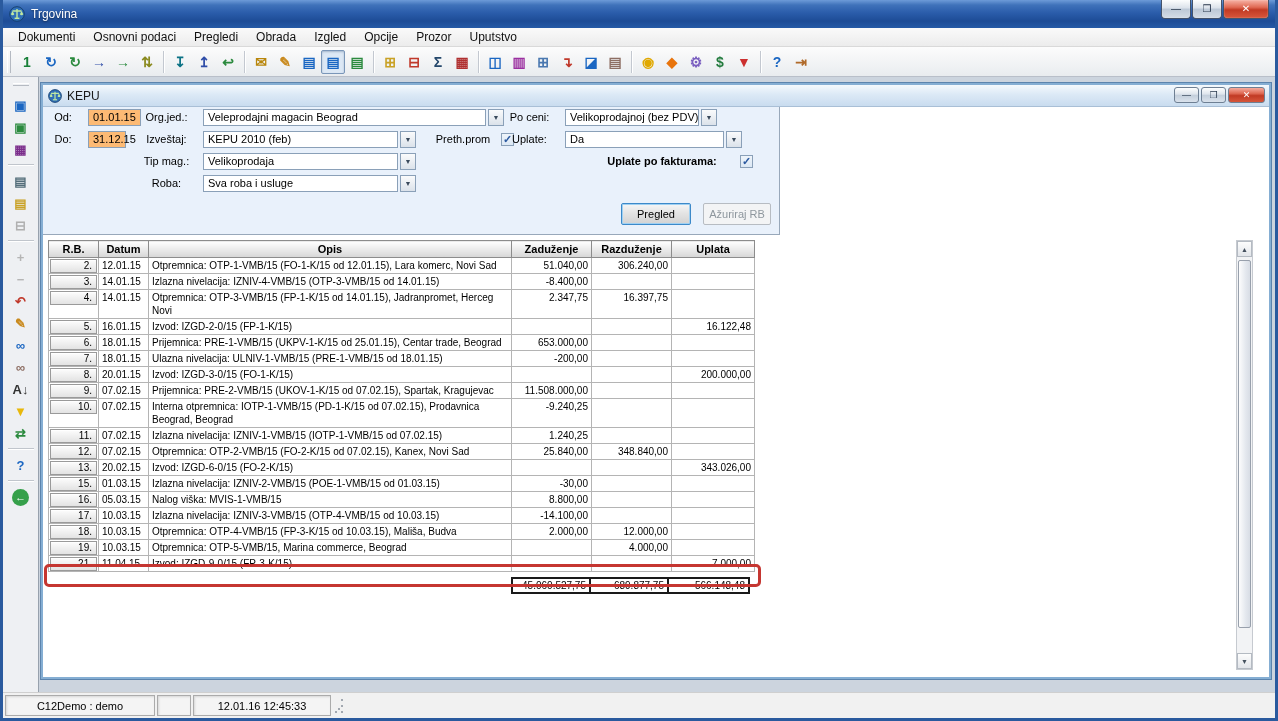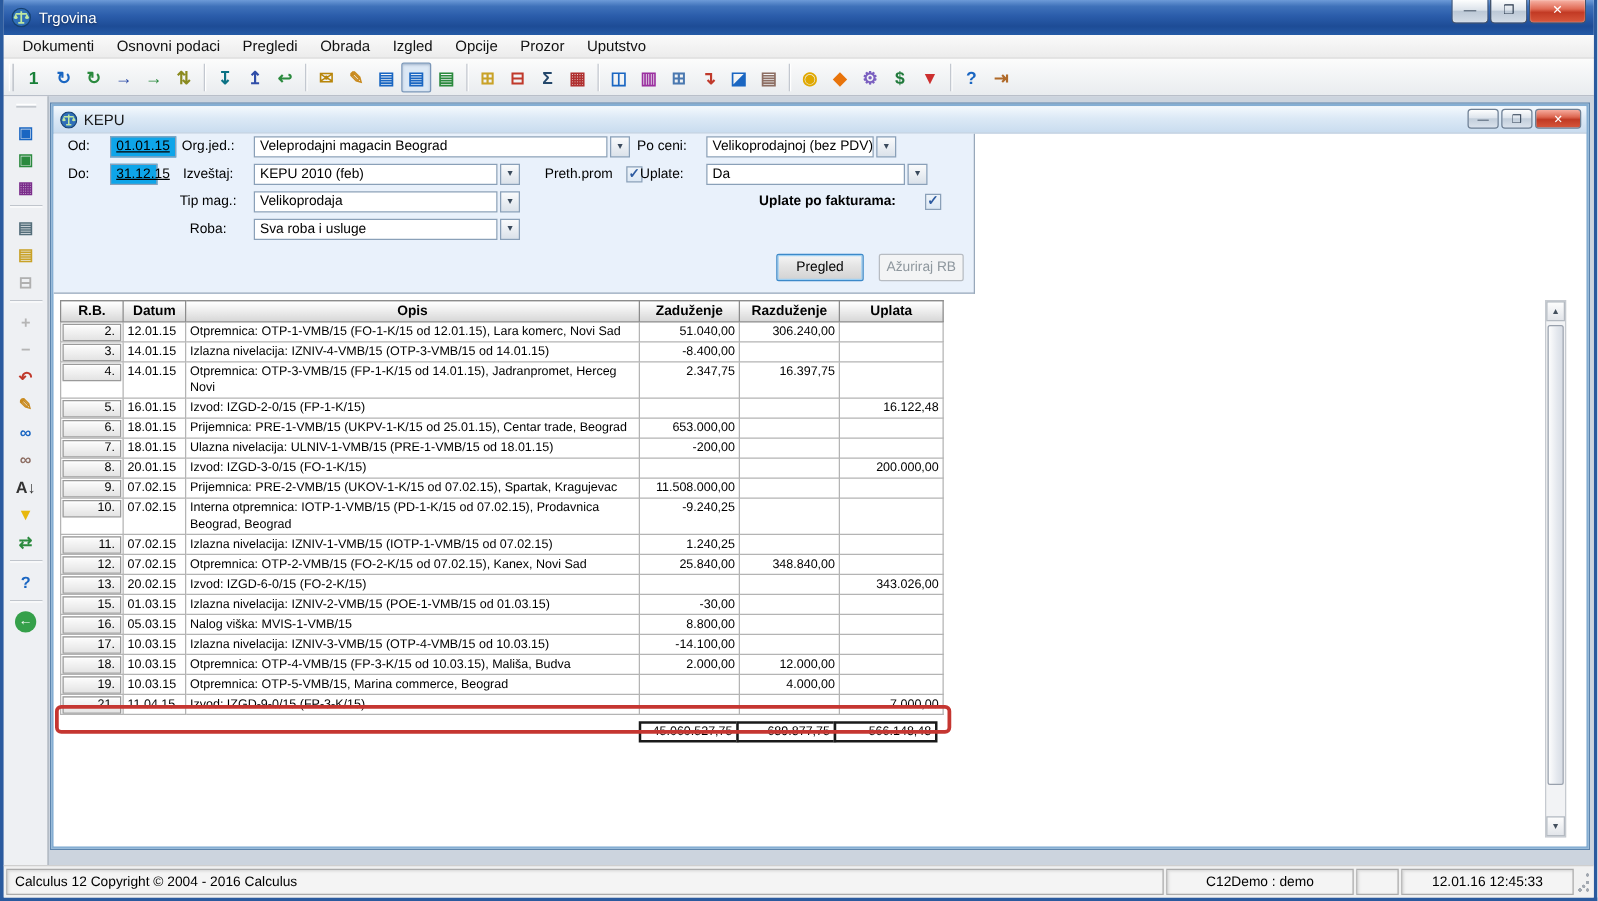--- a/index.html
+++ b/index.html
@@ -45,21 +45,21 @@
   .child-controls { position:absolute; right:4px; top:2px; display:flex; gap:2px; }
   .cw-btn { width:25px; height:16px; border:1px solid #6e7f93; border-radius:3px; background:linear-gradient(#fdfefe,#dde4ec 45%,#c2cedb 50%,#dae2ec);
     color:#2a3a4e; font-size:9px; line-height:14px; text-align:center; }
   .cw-btn.close { width:37px; background:linear-gradient(#f6ab9d,#dd6751 40%,#c13a24 55%,#d6563b); color:#fff; }
 
   .child-body { position:relative; height:570px; background:#fff; }
 
   
   .form-panel { position:relative; width:737px; height:128px; background:#e9f1fb; border-right:1px solid #98a8ba; border-bottom:1px solid #98a8ba; font-size:11px; }
   .flabel { position:absolute; height:17px; line-height:17px; text-align:center; color:#000; }
-  .finput { position:absolute; height:17px; background:#0ea5e9; border:1px solid #8aa0b8; line-height:15px; padding:0 4px;text-decoration:underline; }
+  .finput { position:absolute; height:17px; background:#fdba74; border:1px solid #8aa0b8; line-height:15px; padding:0 4px; }
   .combo-text { position:absolute; height:17px; background:#fff; border:1px solid #8aa0b8; line-height:15px; padding:0 4px; overflow:hidden; white-space:nowrap; }
   .combo-arrow { position:absolute; width:16px; height:17px; border:1px solid #8aa0b8; background:linear-gradient(#fafbfc,#dbe2ea); font-size:7px;
     display:flex; align-items:center; justify-content:center; color:#3a4a5c; }
   .checkbox { position:absolute; width:13px; height:13px; background:#fff; border:1px solid #8aa0b8; display:flex; align-items:center; justify-content:center; }
   .checkbox .check { display:none; color:#2c5aa0; font-size:11px; font-weight:bold; line-height:11px; }
   .checkbox.checked { background:linear-gradient(#eef4fa,#dce8f4); }
   .checkbox.checked .check { display:block; }
   .fbtn { position:absolute; height:22px; border:1px solid #8e9cac; border-radius:2px; background:linear-gradient(#f6f6f6,#e4e4e4 45%,#d2d2d2); font-size:11px;
     display:flex; align-items:center; justify-content:center; }
   .fbtn.focused { border:1px solid #3c89c9; box-shadow:inset 0 0 0 1px #9fd0f2; }
@@ -487,20 +487,19 @@
 
             <div class="highlight-rect" id="highlight-rect" style="border: 3px solid rgb(197, 54, 49); left: 1px; width: 717px; top: 329px; height: 23px;"></div>
           </div>
         </div>
 
       </div>
     </div>
   </div>
 
   <div class="statusbar">
-    <div class="spanel left">Calculus 12  Copyright © 2004 - 2016  Calculus</div>
     <div class="spanel user">C12Demo : demo</div>
     <div class="spanel mini"></div>
     <div class="spanel clock">12.01.16 12:45:33</div>
     <div class="grip"></div>
   </div>
 
 </div>
 
 </body></html>

